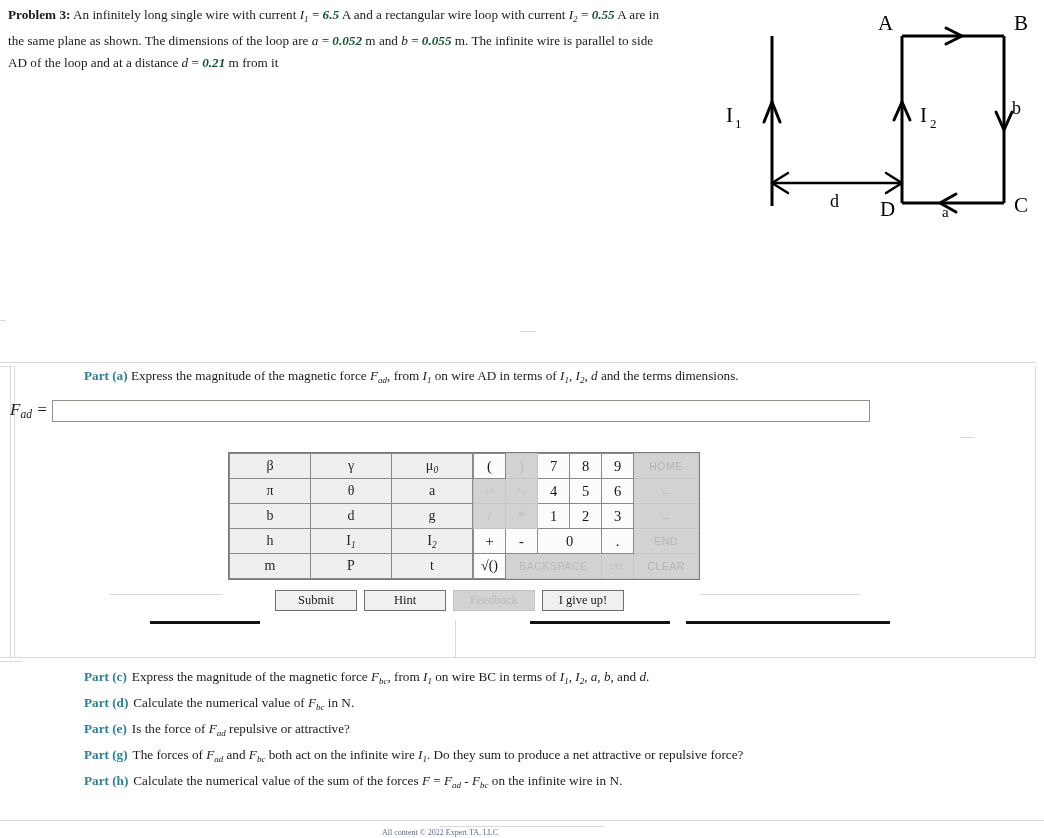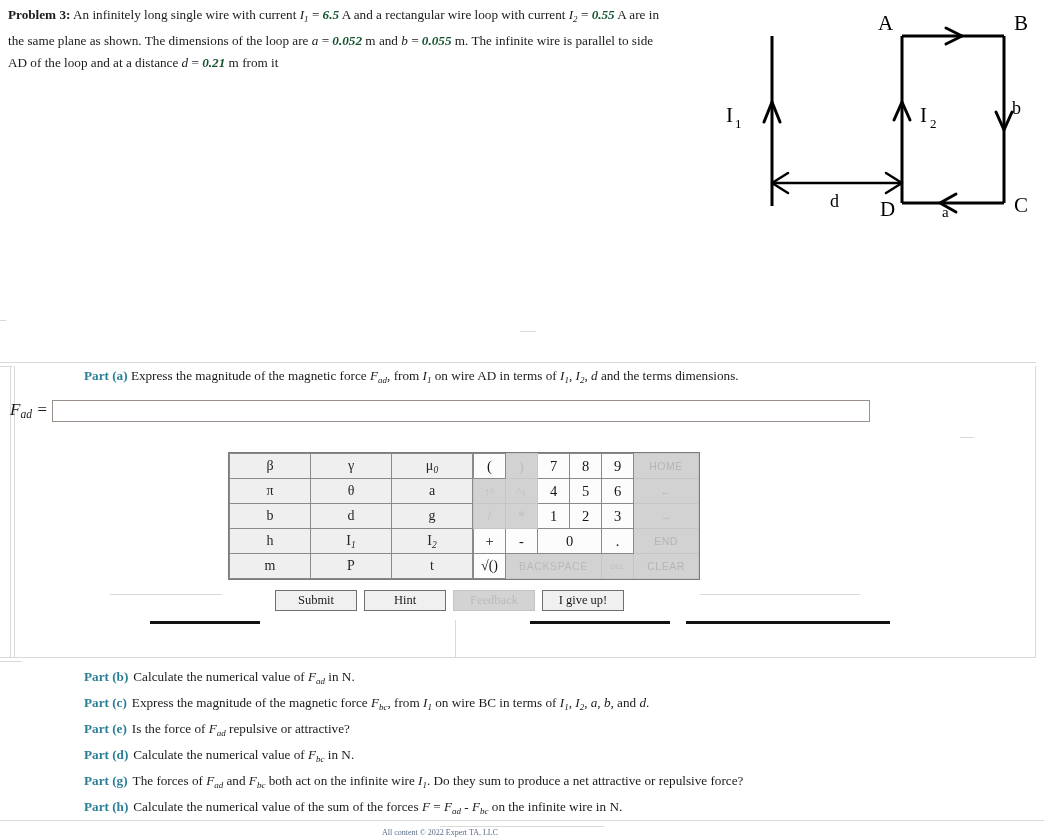--- a/index.html
+++ b/index.html
@@ -401,21 +401,20 @@
 </div>
 
 <div id="action-buttons">
   <button class="abtn">Submit</button>
   <button class="abtn">Hint</button>
   <button class="abtn disabled">Feedback</button>
   <button class="abtn">I give up!</button>
 </div>
 
 <div id="parts-list">
-    <div><span class="part-label plabel">Part (b)</span><span><span>Calculate the numerical value of </span><span class="it">F</span><sub>ad</sub><span> in N.</span></span></div>
     <div><span class="part-label plabel">Part (c)</span><span><span>Express the magnitude of the magnetic force </span><span class="it">F</span><sub>bc</sub><span>, from </span><span class="it">I</span><sub>1</sub><span> on wire BC in terms of </span><span class="it">I</span><sub>1</sub><span>, </span><span class="it">I</span><sub>2</sub><span>, </span><span class="it">a</span><span>, </span><span class="it">b</span><span>, and </span><span class="it">d</span><span>.</span></span></div>
+    <div><span class="part-label plabel">Part (d)</span><span><span>Calculate the numerical value of </span><span class="it">F</span><sub>bc</sub><span> in N.</span></span></div>
     <div><span class="part-label plabel">Part (e)</span><span><span>Is the force of </span><span class="it">F</span><sub>ad</sub><span> repulsive or attractive?</span></span></div>
-    <div><span class="part-label plabel">Part (d)</span><span><span>Calculate the numerical value of </span><span class="it">F</span><sub>bc</sub><span> in N.</span></span></div>
     <div><span class="part-label plabel">Part (g)</span><span><span>The forces of </span><span class="it">F</span><sub>ad</sub><span> and </span><span class="it">F</span><sub>bc</sub><span> both act on the infinite wire </span><span class="it">I</span><sub>1</sub><span>. Do they sum to produce a net attractive or repulsive force?</span></span></div>
     <div><span class="part-label plabel">Part (h)</span><span><span>Calculate the numerical value of the sum of the forces </span><span class="it">F</span><span> = </span><span class="it">F</span><sub>ad</sub><span> - </span><span class="it">F</span><sub>bc</sub><span> on the infinite wire in N.</span></span></div>
   </div>
 
 <div id="footer">All content © 2022 Expert TA, LLC</div>
 
 </body></html>

